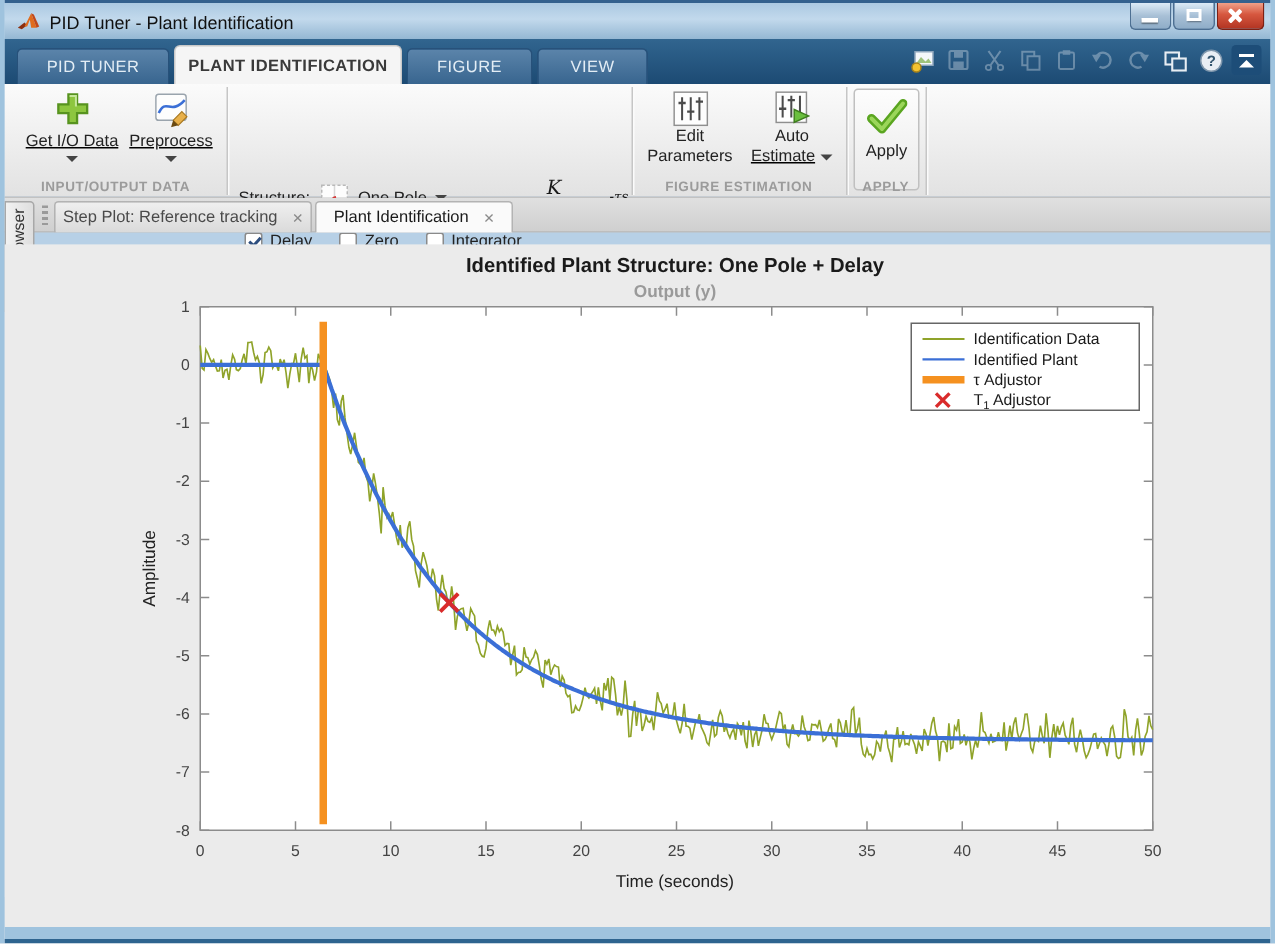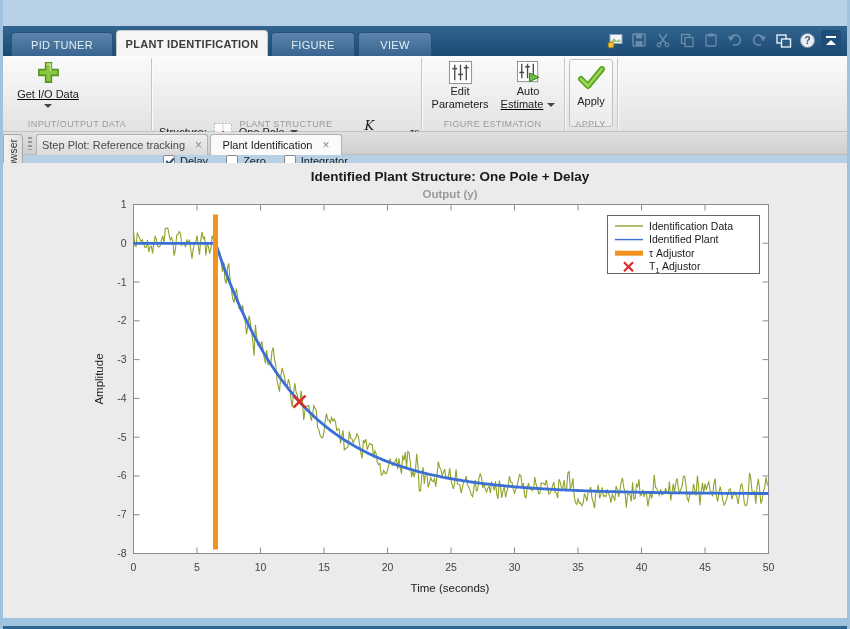--- a/index.html
+++ b/index.html
@@ -33,21 +33,21 @@
   .qat .qicon { width:20px; height:20px; margin-left:4px; display:flex; align-items:center; justify-content:center; }
   .qat .disabled { opacity:.35; }
   .collapse-btn { position:absolute; right:6px; top:30px; width:20px; height:20px; border-radius:3px;
     background:#1d4d78; display:flex; flex-direction:column; align-items:center; justify-content:center; }
   .collapse-btn .bar{ width:10px; height:2px; background:#fff; margin-bottom:2px; }
   .collapse-btn .tri{ width:0;height:0;border-left:5px solid transparent;border-right:5px solid transparent;border-bottom:5px solid #fff; }
   
   .ribbon { position:absolute; left:0; top:56px; width:100%; height:76px;
     background:linear-gradient(180deg,#fbfbfb,#e2e2e2); border-bottom:1px solid #c2c2c2; }
   .rdiv { position:absolute; top:2px; height:72px; width:1px; background:#c6c6c6; box-shadow:1px 0 0 #fbfbfb; }
-  .sec-label { position:absolute; bottom:2px; font-size:9px; letter-spacing:.4px; color:#9b9b9b; text-align:center; }
+  .sec-label { position:absolute; bottom:2px; font-size:9px; letter-spacing:.4px; color:#9b9b9b; text-align:center;font-weight:bold; }
   .big-btn { position:absolute; top:4px; display:flex; flex-direction:column; align-items:center; width:70px;text-decoration:underline; }
   .big-btn .lbl { font-size:11px; color:#222; margin-top:3px; }
   .chev { width:0; height:0; border-left:4px solid transparent; border-right:4px solid transparent; border-top:4px solid #444; margin-top:4px; }
   .struct-row { position:absolute; left:156px; top:66px; display:flex; align-items:center; }
   .struct-row .slabel { font-size:11px; color:#222; margin-right:6px; }
   .struct-row .sval { font-size:11px; color:#222; margin:0 5px 0 6px; }
   .cbrow { position:absolute; left:160px; top:99px; display:flex; align-items:center; }
   .cb { width:12px; height:12px; background:#fff; border:1px solid #8a8a8a; border-radius:2px; position:relative; }
   .cb.checked::after { content:''; position:absolute; left:2px; top:2px; width:6px; height:3px;
     border-left:2px solid #2c4d7e; border-bottom:2px solid #2c4d7e; transform:rotate(-48deg); }
@@ -90,20 +90,40 @@
   .grip { position:absolute; right:3px; bottom:8px; width:10px; height:10px; }
   .grip::before { content:''; position:absolute; right:0; bottom:0; width:2px; height:2px; background:#999;
     box-shadow:-4px 0 #999, 0 -4px #999, -8px 0 #c0c0c0, 0 -8px #c0c0c0, -4px -4px #b0b0b0; }
   .bottom-edge { position:absolute; left:0; bottom:0; width:100%; height:11px; background:#9fc3de; border-bottom:3px solid #2e648f; }
 </style>
 </head>
 <body>
 
 <div class="window">
 
+  <div class="titlebar">
+    <svg class="app-icon" viewBox="0 0 18 18">
+      <polygon points="1,13 6,9 8,11 4,14" fill="#8c2f10"></polygon>
+      <polygon points="6,12 11,2 15,13 11,13 10,7 8,12" fill="#e06c1e"></polygon>
+      <polygon points="11,2 15,13 17,12 13,3" fill="#c2491a"></polygon>
+    </svg>
+    <span class="title">PID Tuner - Plant Identification</span>
+    <div class="winbtns">
+      <div class="winbtn">
+          <span class="mindash"></span>
+        </div>
+      <div class="winbtn">
+          <span class="maxsq"></span>
+        </div>
+      <div class="winbtn close">
+          <span class="xa"></span>
+          <span class="xb"></span>
+        </div>
+    </div>
+  </div>
 
   <div class="tabbar">
     <div class="rtab t1">PID TUNER</div>
     <div class="rtab t2 active">PLANT IDENTIFICATION</div>
     <div class="rtab t3">FIGURE</div>
     <div class="rtab t4">VIEW</div>
   </div>
   <div class="qat">
     <span class="qicon">
       <svg width="17" height="17" viewBox="0 0 17 17">
@@ -176,20 +196,30 @@
 
     <div class="big-btn" style="left:10px">
       <svg width="25" height="25" viewBox="0 0 26 26">
         <path d="M10 3h6v7h7v6h-7v7h-6v-7H3v-6h7z" fill="#8dc63f" stroke="#57931f" stroke-width="1.6"></path>
         <path d="M10.8 4.2h4.4v7.2" fill="none" stroke="#c5e79a" stroke-width="1.4"></path>
       </svg>
       <span class="lbl">Get I/O Data</span>
       <span class="chev"></span>
     </div>
 
+    <div class="big-btn" style="left:76px">
+      <svg width="25" height="25" viewBox="0 0 26 26">
+        <rect x="2" y="3" width="21" height="18" rx="2" fill="#fdfdfd" stroke="#9aa4ad"></rect>
+        <path d="M4,16 C9,5 12,18 22,7" fill="none" stroke="#3b6fd6" stroke-width="1.8"></path>
+        <polygon points="14,21 20,15 23.5,18.5 17.5,24.5" fill="#e8b04a" stroke="#a9781f" stroke-width="0.8"></polygon>
+        <polygon points="14,21 12.5,25.8 17.5,24.5" fill="#6b4a12"></polygon>
+      </svg>
+      <span class="lbl">Preprocess</span>
+      <span class="chev"></span>
+    </div>
 
     <div class="struct-row">
       <span class="slabel">Structure:</span>
       <span style="display:flex;align-items:center;">
         <svg width="20" height="20" viewBox="0 0 20 20">
           <rect x="1.5" y="1.5" width="17" height="17" fill="#fdfdfd" stroke="#b9b9b9" stroke-dasharray="2,1.5"></rect>
           <line x1="10" y1="2" x2="10" y2="18" stroke="#d7d7d7"></line>
           <line x1="2" y1="10" x2="18" y2="10" stroke="#d7d7d7"></line>
           <path d="M4,14 L7,14 C8.2,10.5 9,9.5 11.5,9.3" fill="none" stroke="#d43a3a" stroke-width="1.4" stroke-dasharray="2.4,1.2"></path>
         </svg>
@@ -248,21 +278,20 @@
 
     <div class="apply-btn">
       <svg width="28" height="24" viewBox="0 0 28 24">
         <path d="M4,13 L11,20 L25,3" fill="none" stroke="#5aa520" stroke-width="6" stroke-linecap="round" stroke-linejoin="round"></path>
         <path d="M4,13 L11,20 L25,3" fill="none" stroke="#9bd65a" stroke-width="2.6" stroke-linecap="round" stroke-linejoin="round"></path>
       </svg>
       <span class="lbl">Apply</span>
     </div>
 
     <span class="sec-label" style="left:0;width:148px">INPUT/OUTPUT DATA</span>
-    <span class="sec-label" style="left:148px;width:270px">PLANT STRUCTURE</span>
     <span class="sec-label" style="left:418px;width:143px">FIGURE ESTIMATION</span>
     <span class="sec-label" style="left:561px;width:53px">APPLY</span>
   </div>
 
   <div class="docbar">
     <span class="doc-grip"></span>
     <div class="dtab" style="left:33px;width:172px">
       <span>Step Plot: Reference tracking</span>
       <span class="x">×</span>
     </div>

